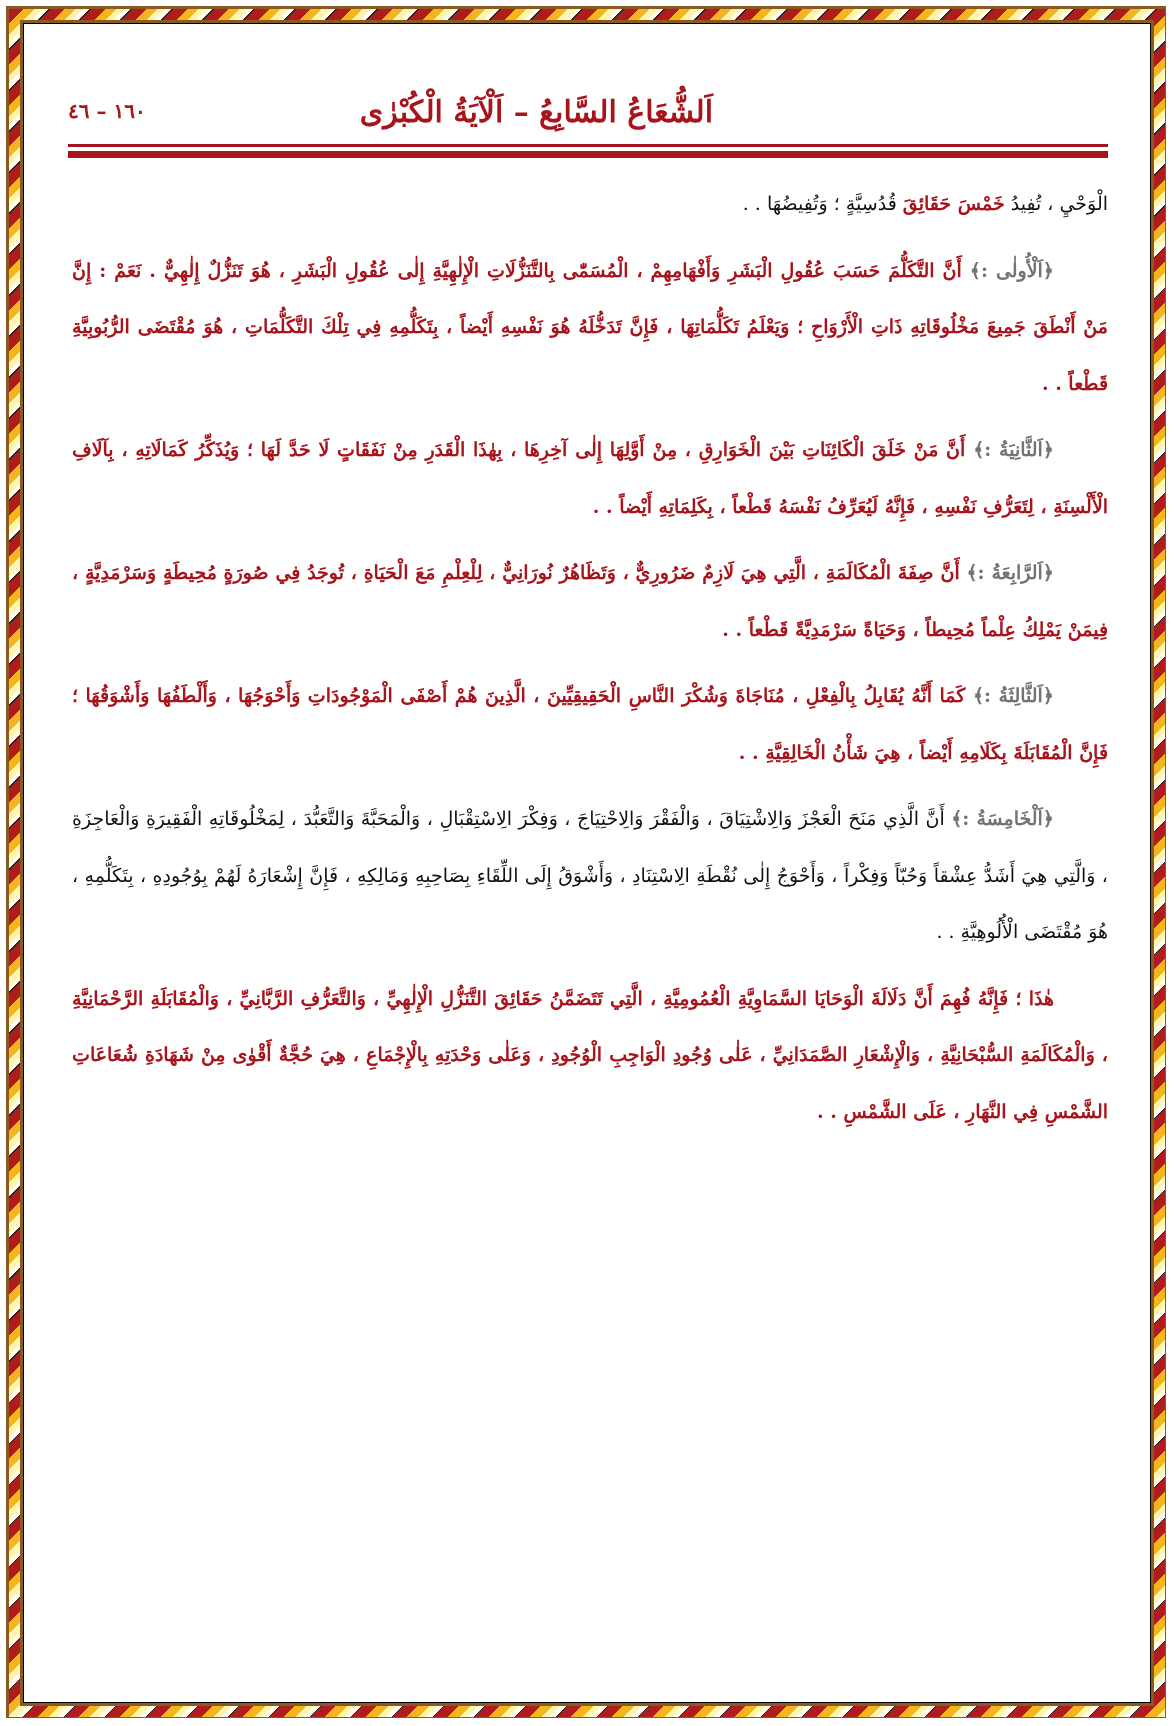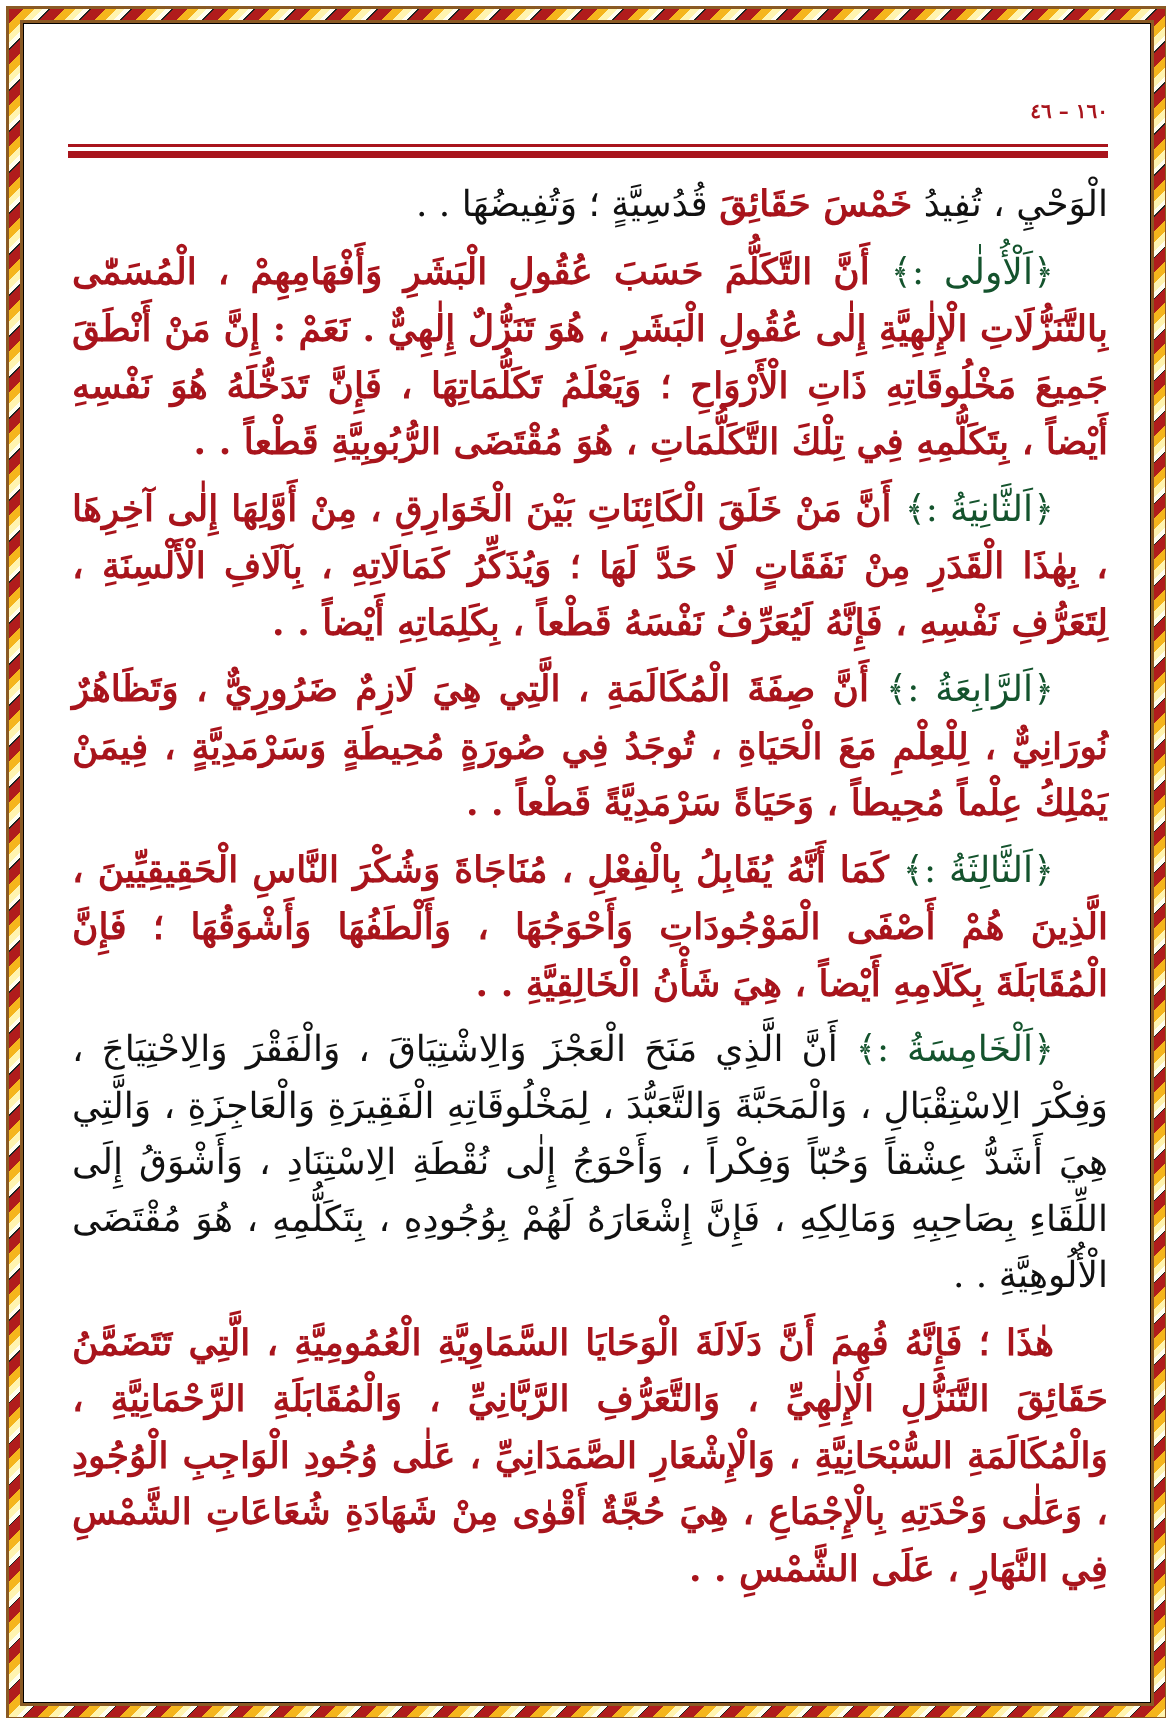--- a/index.html
+++ b/index.html
@@ -33,38 +33,39 @@
     font-family:"DejaVu Serif", serif;
   }
   .header .title { margin-right:395px; }
   .header .pages { margin-left:0; font-size:20px; letter-spacing:2px; }
 
   .rule-thin { position:absolute; top:104px; left:0; right:0; height:3px; background:#a8141c; }
   .rule-thick { position:absolute; top:111px; left:0; right:0; height:7px; background:#a8141c; }
 
   .body-text {
     position:absolute; top:135px; left:4px; right:0;
-    font-size:36px; line-height:56.5px; font-weight:bold;
+    font-size:19px; line-height:56.5px; font-weight:bold;
     font-family:"DejaVu Serif", serif;
   }
   .body-text p { margin:0 0 10px 0; text-align:justify; }
   .black { color:#111; font-weight:normal; }
   .red { color:#a8141c; }
   .indent { text-indent:54px; }
-  .lead { color:#14532d; font-weight:normal; }
+  .lead { color:#737373; font-weight:bold; }
 </style>
 </head>
 <body>
 
 <div class="frame-outer"></div>
 <div class="frame-band"></div>
 <div class="frame-inner"></div>
 
 <div class="page">
   <div class="header">
+    <span class="title">اَلشُّعَاعُ السَّابِعُ – اَلْآيَةُ الْكُبْرٰى</span>
     <span class="pages">١٦٠ – ٤٦</span>
   </div>
   <div class="rule-thin"></div>
   <div class="rule-thick"></div>
 
   <div class="body-text">
     <p>
       <span class="black">الْوَحْيِ ، تُفِيدُ </span><span class="red">خَمْسَ حَقَائِقَ</span><span class="black"> قُدُسِيَّةٍ ؛ وَتُفِيضُهَا . .</span>
     </p>
 

